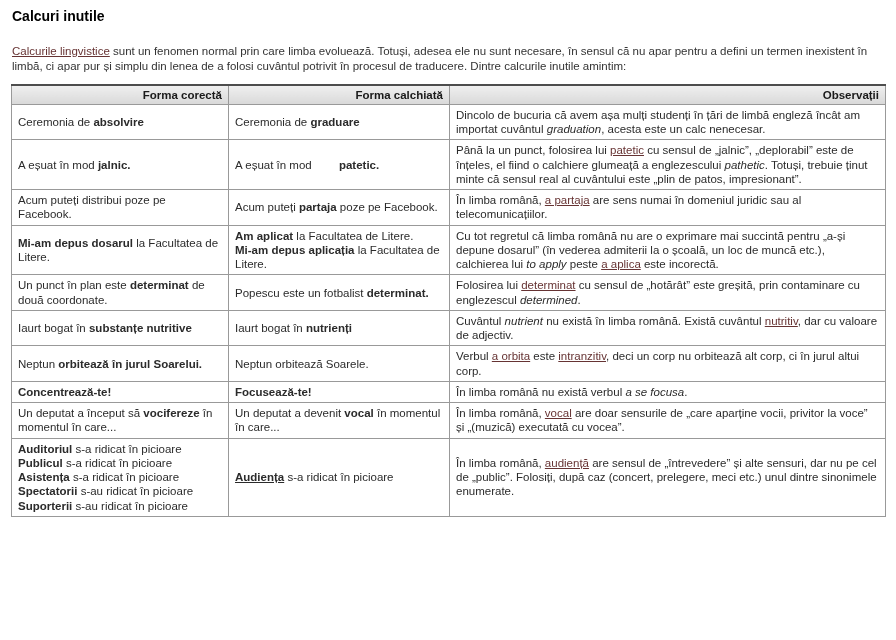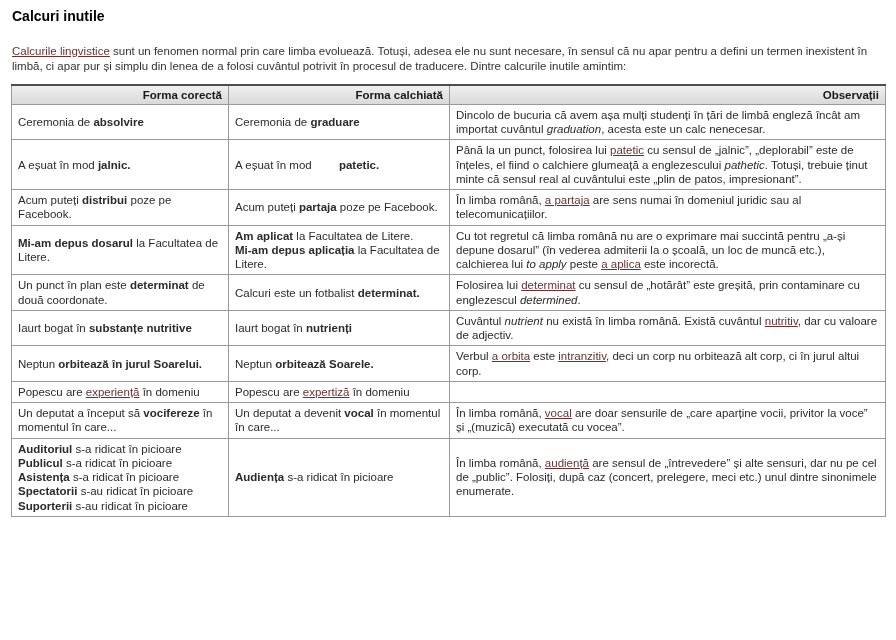--- a/index.html
+++ b/index.html
@@ -60,54 +60,54 @@
           <td><span>Ceremonia de </span><span style="font-weight: bold;">absolvire</span></td>
           <td><span>Ceremonia de </span><span style="font-weight: bold;">graduare</span></td>
           <td><span>Dincolo de bucuria că avem așa mulți studenți în țări de limbă engleză încât am importat cuvântul </span><span style="font-style: italic;">graduation</span><span>, acesta este un calc nenecesar.</span></td>
         </tr>
         <tr>
           <td><span>A eșuat în mod </span><span style="font-weight: bold;">jalnic.</span></td>
           <td><span>A eșuat în mod </span><span style="font-weight: bold; margin-left: 24px;">patetic.</span></td>
           <td><span>Până la un punct, folosirea lui </span><a class="lnk" href="#">patetic</a><span> cu sensul de „jalnic”, „deplorabil” este de înțeles, el fiind o calchiere glumeață a englezescului </span><span style="font-style: italic;">pathetic</span><span>. Totuși, trebuie ținut minte că sensul real al cuvântului este „plin de patos, impresionant”.</span></td>
         </tr>
         <tr>
-          <td><span>Acum puteți </span><span style="font-weight: bold;">distribui</span><span> poze pe Facebook.</span></td>
+          <td><span>Acum puteți </span><span style="font-weight: normal;">distribui</span><span> poze pe Facebook.</span></td>
           <td><span>Acum puteți </span><span style="font-weight: bold;">partaja</span><span> poze pe Facebook.</span></td>
           <td><span>În limba română, </span><a class="lnk" href="#">a partaja</a><span> are sens numai în domeniul juridic sau al telecomunicațiilor.</span></td>
         </tr>
         <tr>
           <td><span style="font-weight: bold;">Mi-am depus dosarul</span><span> la Facultatea de Litere.</span></td>
           <td><span style="font-weight: bold;">Am aplicat</span><span> la Facultatea de Litere.</span><br><span style="font-weight: bold;">Mi-am depus aplicația</span><span> la Facultatea de Litere.</span></td>
           <td><span>Cu tot regretul că limba română nu are o exprimare mai succintă pentru „a-și depune dosarul” (în vederea admiterii la o școală, un loc de muncă etc.), calchierea lui </span><span style="font-style: italic;">to apply</span><span> peste </span><a class="lnk" href="#">a aplica</a><span> este incorectă.</span></td>
         </tr>
         <tr>
           <td><span>Un punct în plan este </span><span style="font-weight: bold;">determinat</span><span> de două coordonate.</span></td>
-          <td><span>Calcuri este un fotbalist </span><span style="font-weight: bold;">determinat.</span></td>
+          <td><span>Popescu este un fotbalist </span><span style="font-weight: bold;">determinat.</span></td>
           <td><span>Folosirea lui </span><a class="lnk" href="#">determinat</a><span> cu sensul de „hotărât” este greșită, prin contaminare cu englezescul </span><span style="font-style: italic;">determined</span><span>.</span></td>
         </tr>
         <tr>
           <td><span>Iaurt bogat în </span><span style="font-weight: bold;">substanțe nutritive</span></td>
           <td><span>Iaurt bogat în </span><span style="font-weight: bold;">nutrienți</span></td>
           <td><span>Cuvântul </span><span style="font-style: italic;">nutrient</span><span> nu există în limba română. Există cuvântul </span><a class="lnk" href="#">nutritiv</a><span>, dar cu valoare de adjectiv.</span></td>
         </tr>
         <tr>
           <td><span>Neptun </span><span style="font-weight: bold;">orbitează în jurul Soarelui.</span></td>
-          <td><span>Neptun </span><span style="font-weight: bold;">orbitează Soarele.</span></td>
+          <td><span>Neptun </span><span style="font-weight: normal;">orbitează Soarele.</span></td>
           <td><span>Verbul </span><a class="lnk" href="#">a orbita</a><span> este </span><a class="lnk" href="#">intranzitiv</a><span>, deci un corp nu orbitează alt corp, ci în jurul altui corp.</span></td>
         </tr>
         <tr>
-          <td><span>Popescu are </span><a class="lnk" href="#">experiență</a><span> în domeniu</span></td>
-          <td><span>Popescu are </span><a class="lnk" href="#">expertiză</a><span> în domeniu</span></td>
-          <td></td>
+          <td><span style="font-weight: bold;">Concentrează-te!</span></td>
+          <td><span style="font-weight: bold;">Focusează-te!</span></td>
+          <td><span>În limba română nu există verbul </span><span style="font-style: italic;">a se focusa</span><span>.</span></td>
         </tr>
         <tr>
           <td><span>Un deputat a început să </span><span style="font-weight: bold;">vocifereze</span><span> în momentul în care...</span></td>
           <td><span>Un deputat a devenit </span><span style="font-weight: bold;">vocal</span><span> în momentul în care...</span></td>
           <td><span>În limba română, </span><a class="lnk" href="#">vocal</a><span> are doar sensurile de „care aparține vocii, privitor la voce” și „(muzică) executată cu vocea”.</span></td>
         </tr>
         <tr>
           <td><span style="font-weight: bold;">Auditoriul</span><span> s-a ridicat în picioare</span><br><span style="font-weight: bold;">Publicul</span><span> s-a ridicat în picioare</span><br><span style="font-weight: bold;">Asistența</span><span> s-a ridicat în picioare</span><br><span style="font-weight: bold;">Spectatorii</span><span> s-au ridicat în picioare</span><br><span style="font-weight: bold;">Suporterii</span><span> s-au ridicat în picioare</span></td>
-          <td><span style="font-weight: bold;">Audiența</span><span> s-a ridicat în picioare</span></td>
+          <td><span style="font-weight: bold; text-decoration: underline;">Audiența</span><span> s-a ridicat în picioare</span></td>
           <td><span>În limba română, </span><a class="lnk" href="#">audiență</a><span> are sensul de „întrevedere” și alte sensuri, dar nu pe cel de „public”. Folosiți, după caz (concert, prelegere, meci etc.) unul dintre sinonimele enumerate.</span></td>
         </tr>
       </tbody>
   </table>
 </div>
 
 </body></html>

